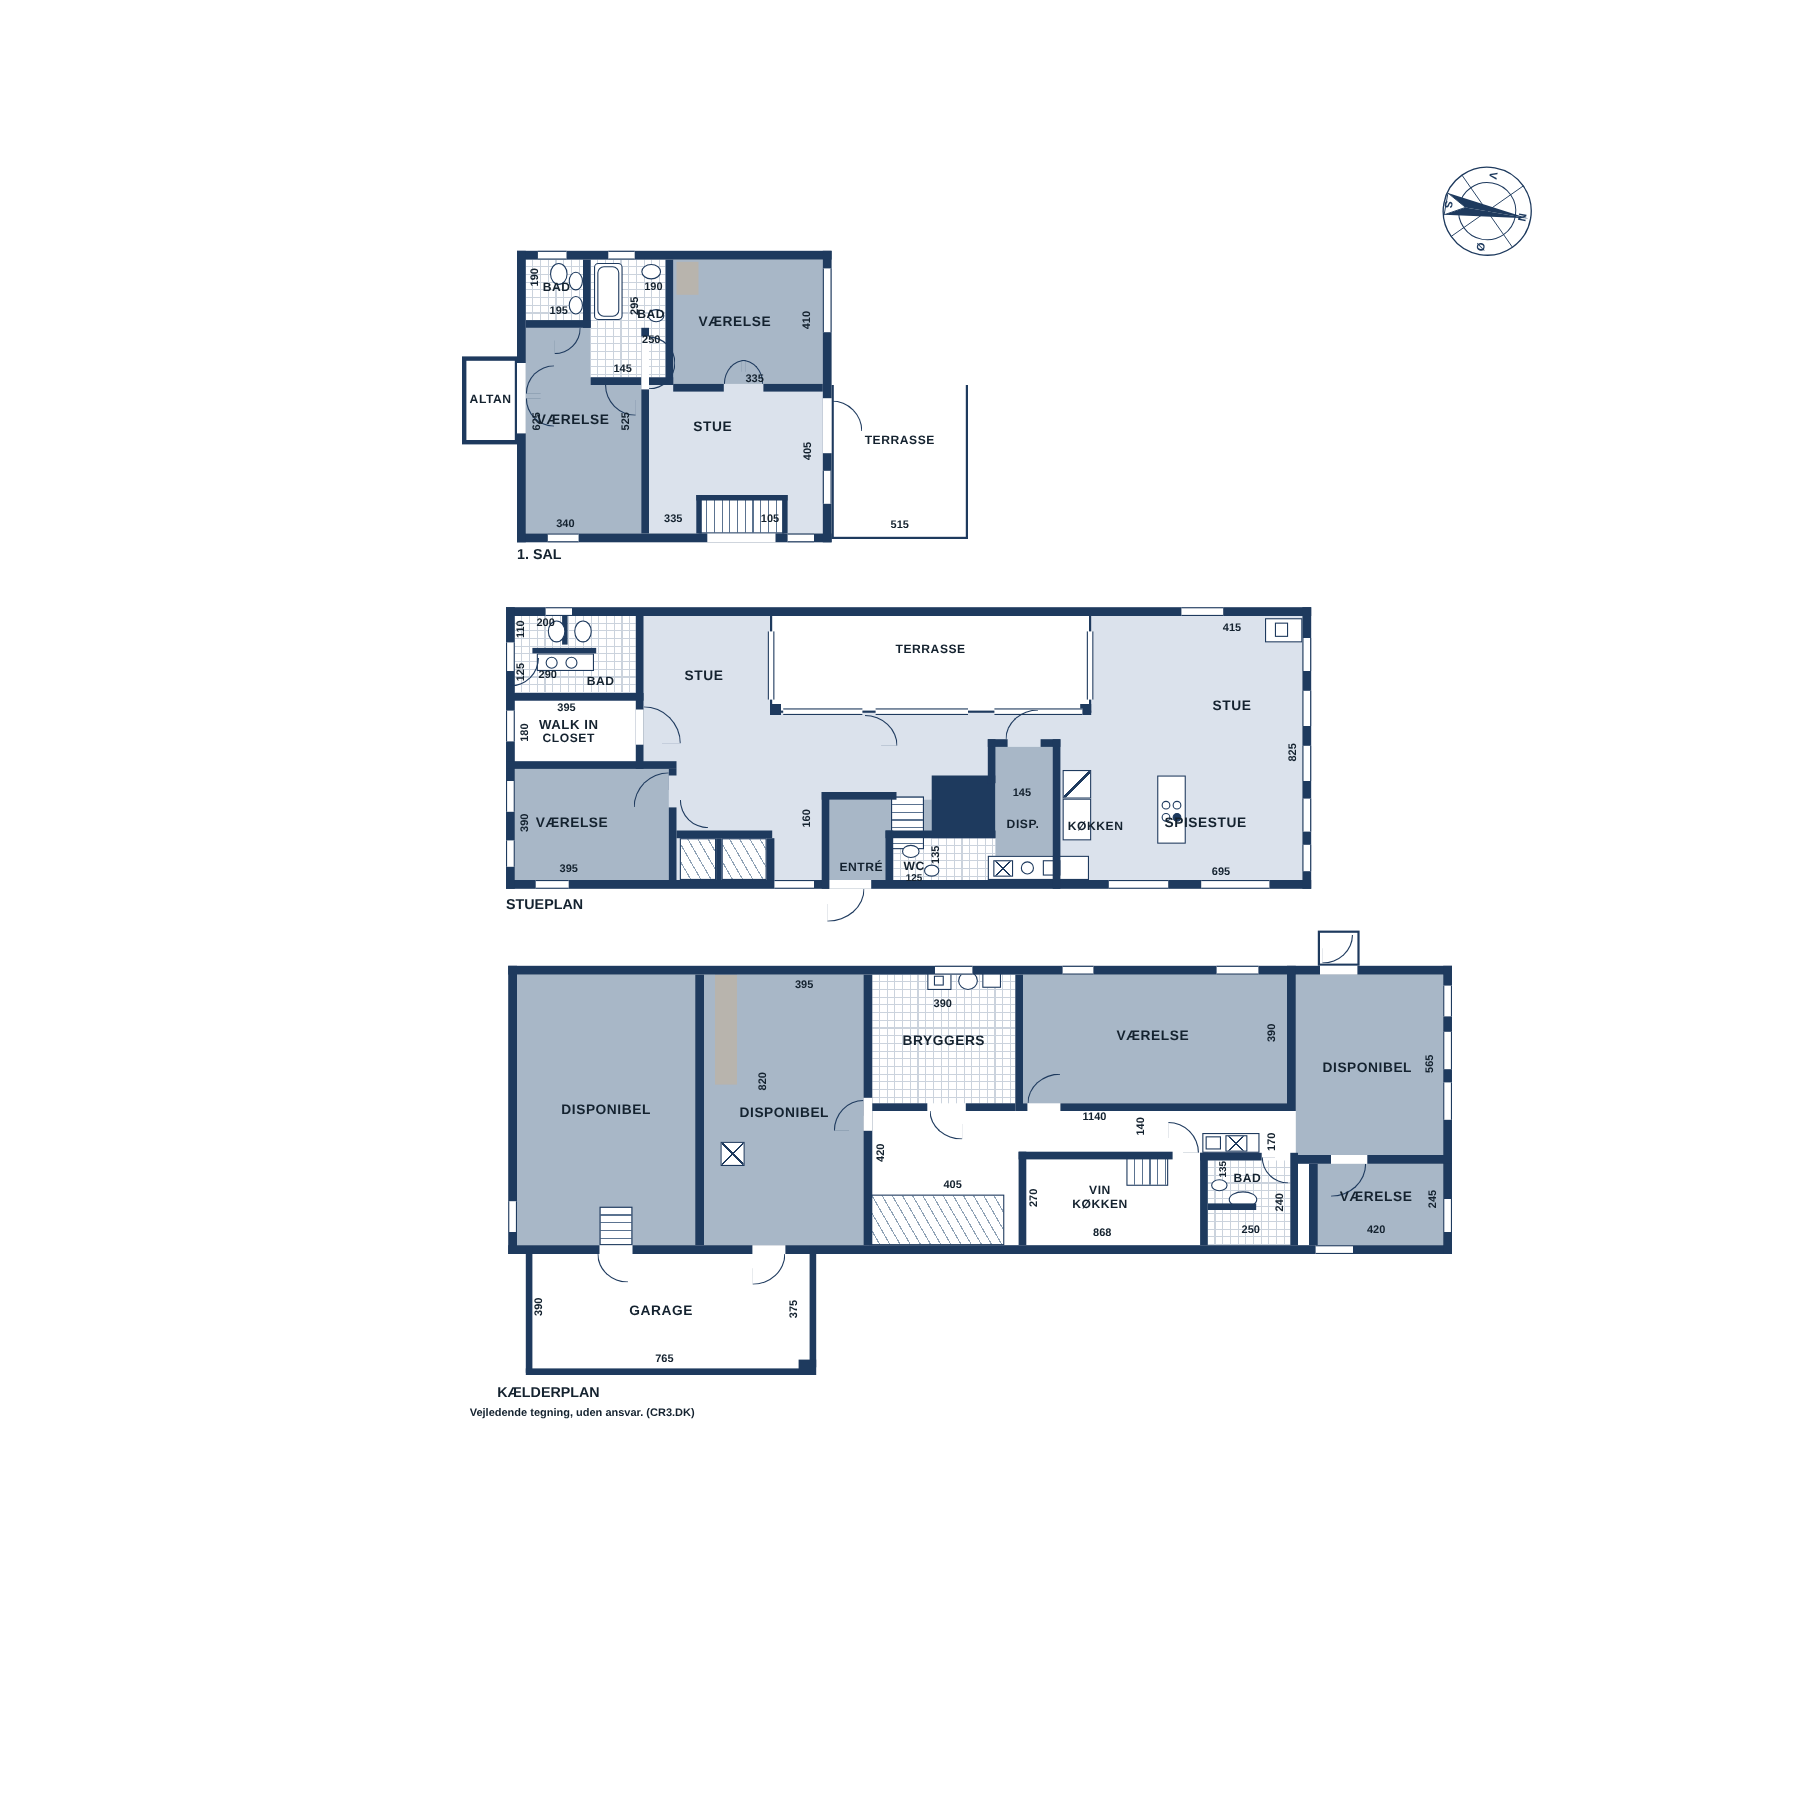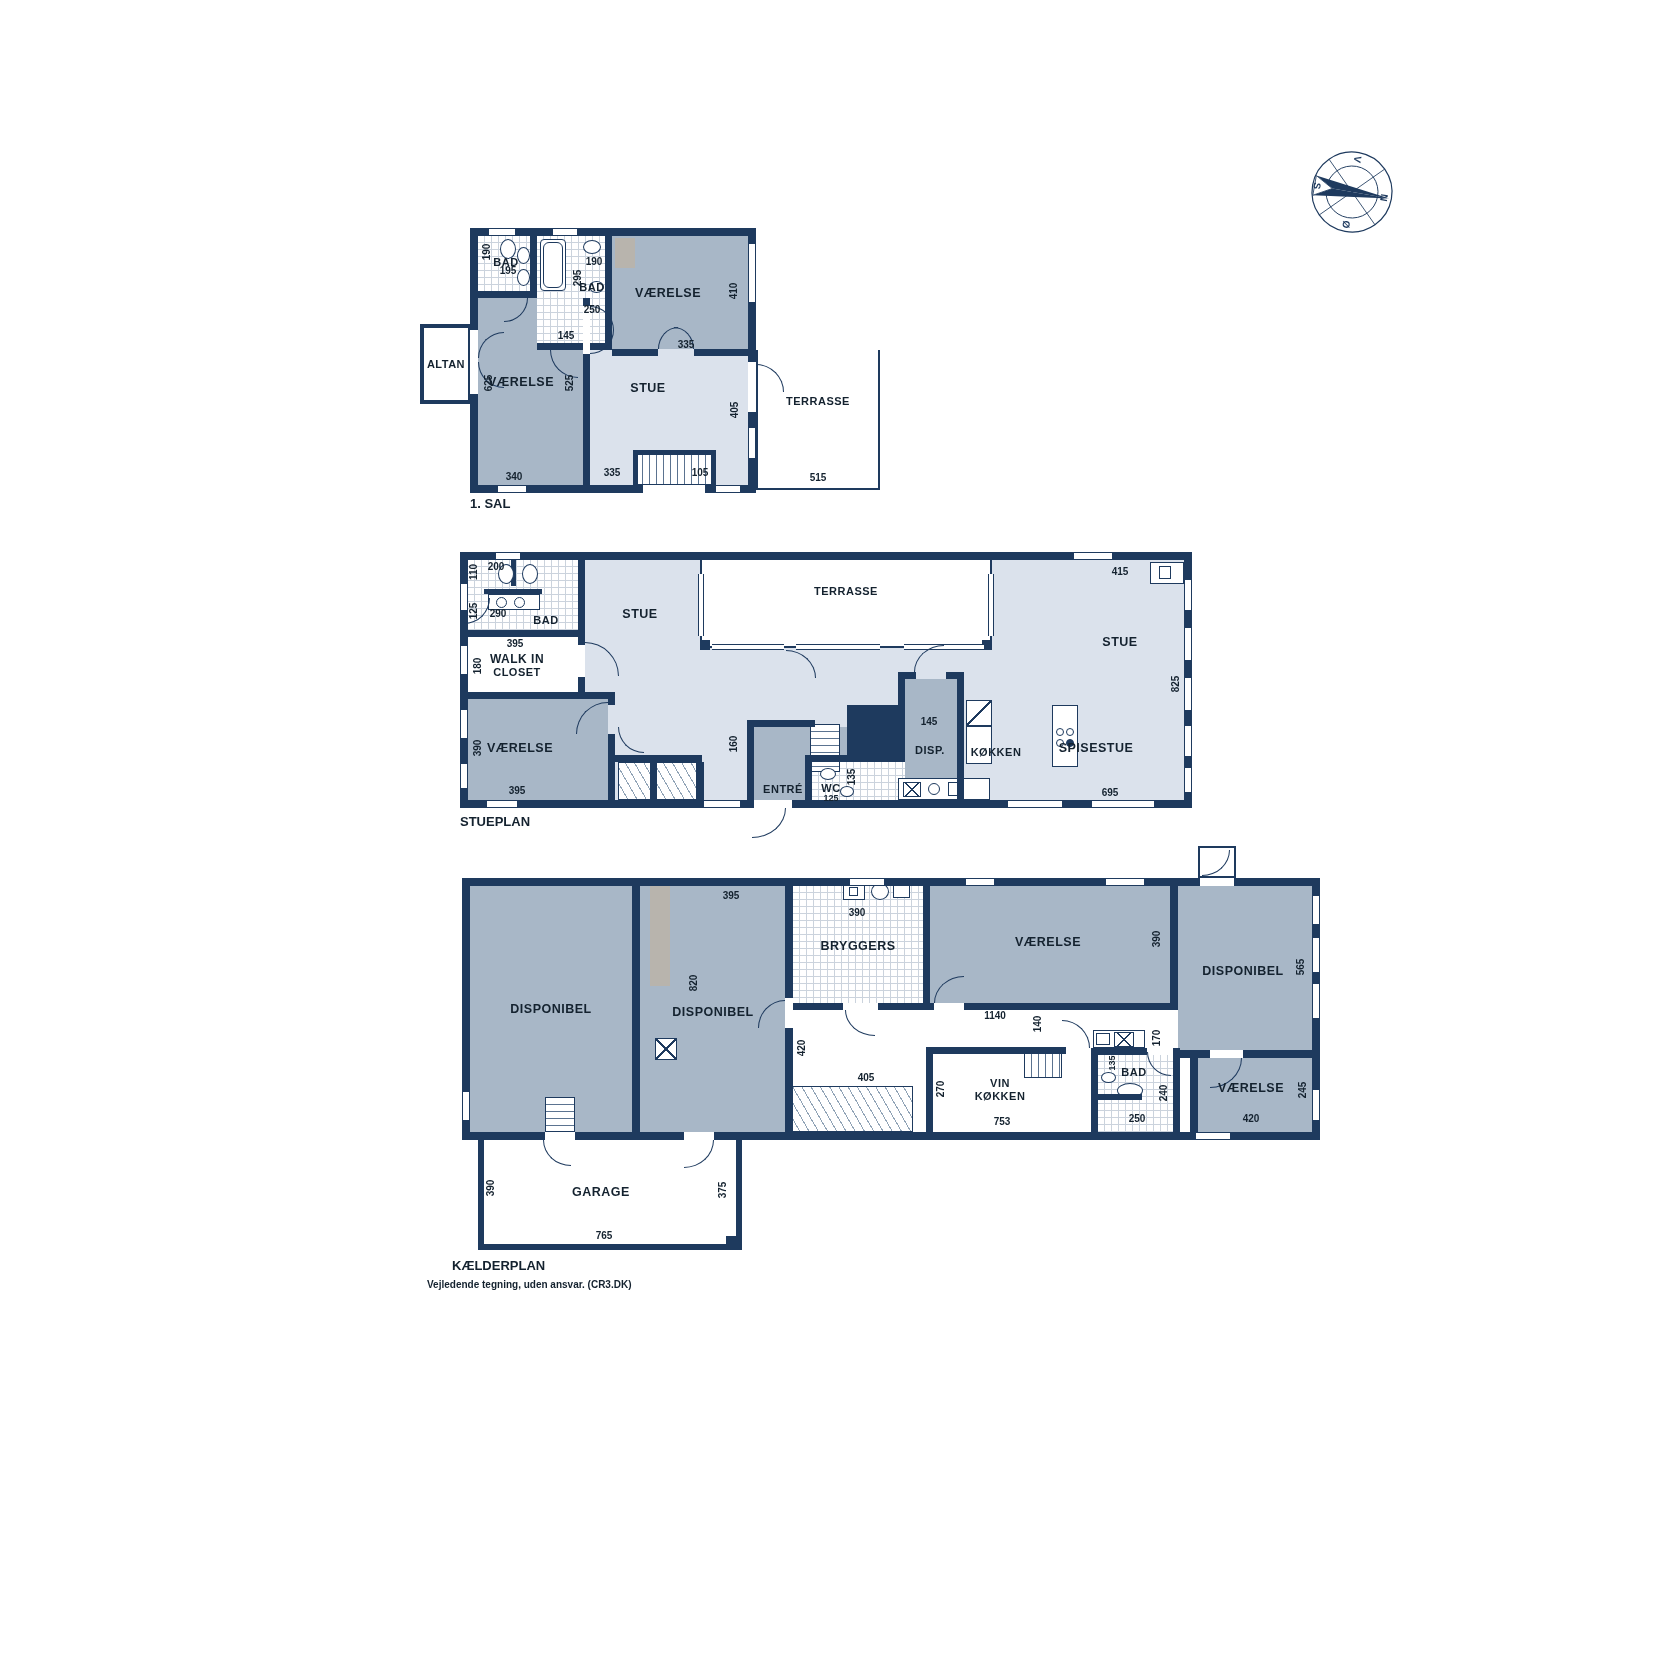--- a/index.html
+++ b/index.html
@@ -124,21 +124,21 @@
   <i class="a2" style="left:590px;top:306px;width:24px;height:24px"></i>
   <i class="a4" style="left:590px;top:330px;width:24px;height:24px"></i>
   <i class="a1" style="left:658px;top:327px;width:20px;height:22px"></i>
   <i class="a2" style="left:674px;top:327px;width:20px;height:22px"></i>
   <i class="a2" style="left:756px;top:364px;width:28px;height:28px"></i>
   <i class="a1" style="left:478px;top:332px;width:26px;height:26px"></i>
   <i class="a3" style="left:478px;top:362px;width:26px;height:26px"></i>
 
   <span class="lbl" style="left:506px;top:262px;font-size:11px">BAD</span>
   <span class="dimv" style="left:487px;top:252px">190</span>
-  <span class="dim" style="left:508px;top:271px">195</span>
+  <span class="dim" style="left:508px;top:283px">195</span>
   <span class="lbl" style="left:592px;top:287px;font-size:11px">BAD</span>
   <span class="dim" style="left:594px;top:262px">190</span>
   <span class="dimv" style="left:578px;top:278px">295</span>
   <span class="dim" style="left:592px;top:310px">250</span>
   <span class="dim" style="left:566px;top:336px">145</span>
   <span class="lbl" style="left:668px;top:293px">VÆRELSE</span>
   <span class="dimv" style="left:734px;top:291px">410</span>
   <span class="dim" style="left:686px;top:345px">335</span>
   <span class="lbl" style="left:521px;top:382px">VÆRELSE</span>
   <span class="dimv" style="left:489px;top:383px">625</span>
@@ -358,21 +358,21 @@
   <span class="lbl" style="left:1048px;top:942px">VÆRELSE</span>
   <span class="dimv" style="left:1157px;top:939px">390</span>
   <span class="dim" style="left:995px;top:1016px">1140</span>
   <span class="dimv" style="left:802px;top:1048px">420</span>
   <span class="dim" style="left:866px;top:1078px">405</span>
   <span class="dimv" style="left:1038px;top:1024px">140</span>
   <span class="dimv" style="left:1157px;top:1038px">170</span>
   <span class="lbl" style="left:1000px;top:1083px;font-size:11px">VIN</span>
   <span class="lbl" style="left:1000px;top:1096px;font-size:11px">KØKKEN</span>
   <span class="dimv" style="left:941px;top:1089px">270</span>
-  <span class="dim" style="left:1002px;top:1122px">753</span>
+  <span class="dim" style="left:1002px;top:1122px">868</span>
   <span class="lbl" style="left:1134px;top:1072px;font-size:11px">BAD</span>
   <span class="dimv" style="left:1112px;top:1063px;font-size:9px">135</span>
   <span class="dimv" style="left:1164px;top:1093px">240</span>
   <span class="dim" style="left:1137px;top:1119px">250</span>
   <span class="lbl" style="left:1243px;top:971px">DISPONIBEL</span>
   <span class="dimv" style="left:1301px;top:967px">565</span>
   <span class="lbl" style="left:1251px;top:1088px">VÆRELSE</span>
   <span class="dim" style="left:1251px;top:1119px">420</span>
   <span class="dimv" style="left:1303px;top:1090px">245</span>
   <span class="lbl" style="left:601px;top:1192px">GARAGE</span>

